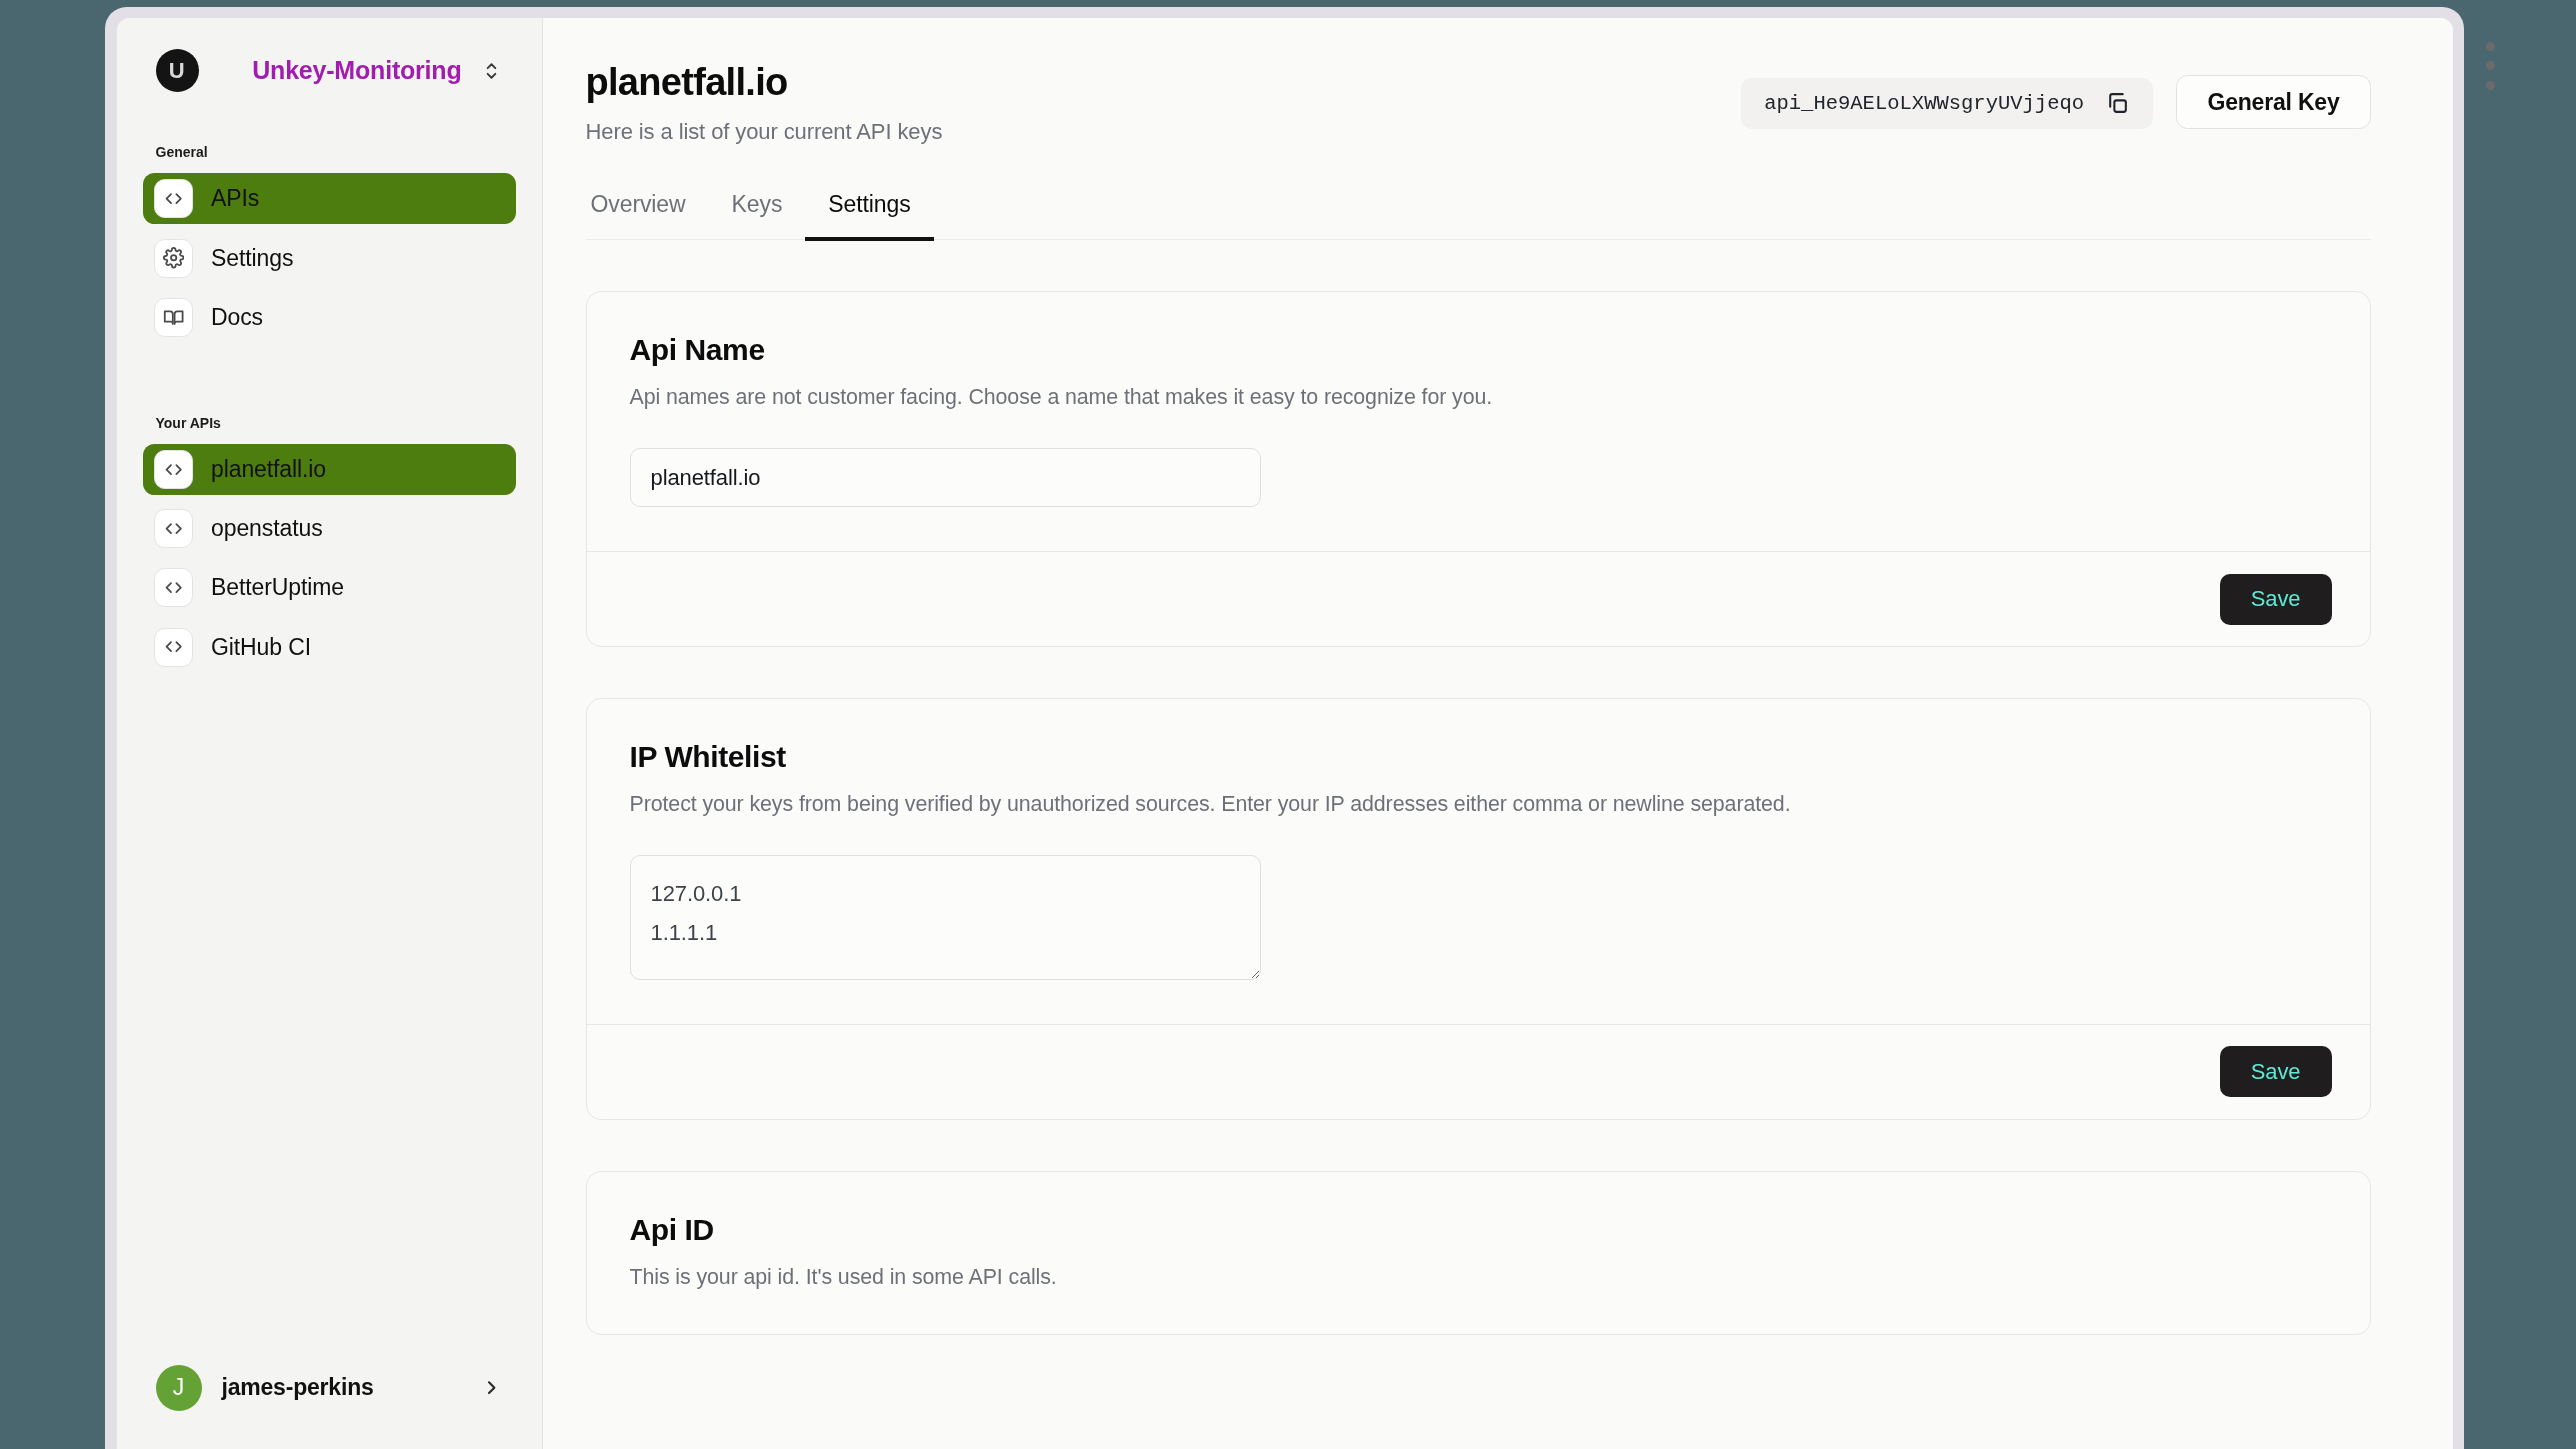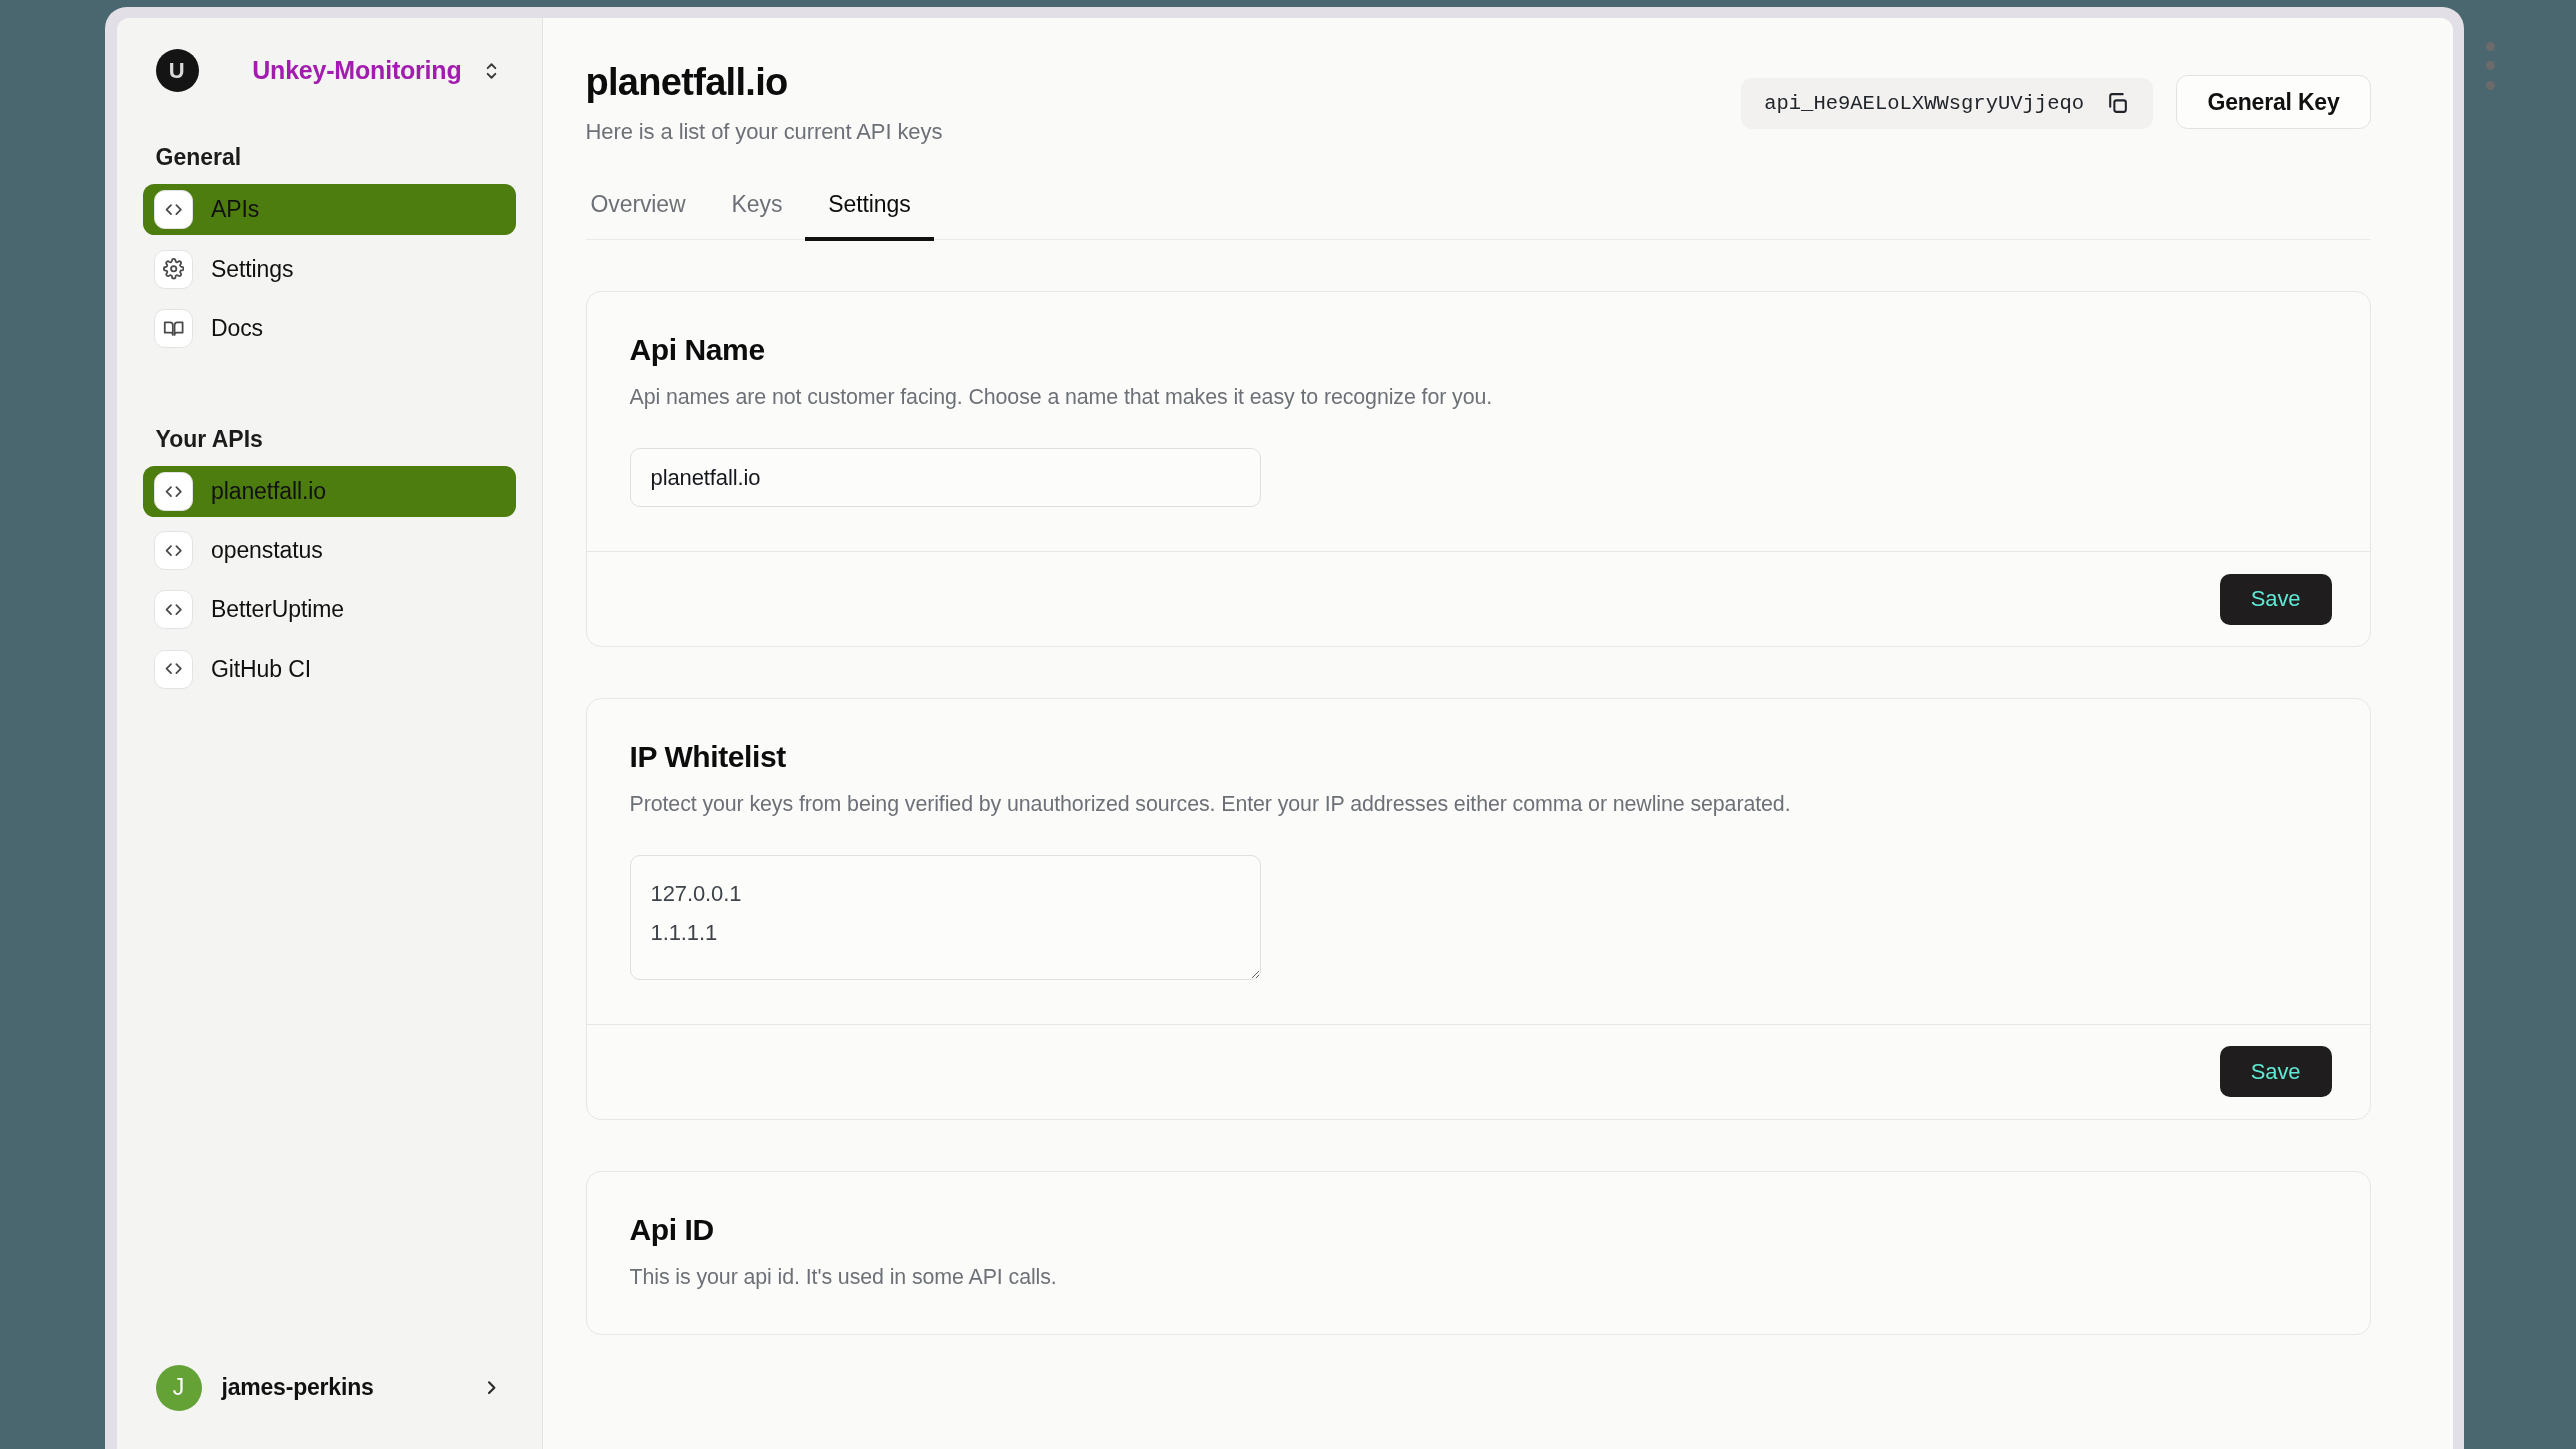--- a/index.html
+++ b/index.html
@@ -85,21 +85,21 @@
     letter-spacing: -0.2px;
     text-align: right;
   }
   .ws-chevrons {
     width: 23px; height: 28px;
     flex: 0 0 23px;
     color: #3b3b3b;
   }
 
   .nav-section-label {
-    font-size: 23px;
+    font-size: 14px;
     font-weight: 700;
     color: #1c1c1c;
     padding: 0 13px;
     margin-top: 21.4px;
     margin-bottom: 13px;
   }
   .nav-section-label.your-apis { margin-top: 64px; }
 
   .nav-item {
     display: flex;

